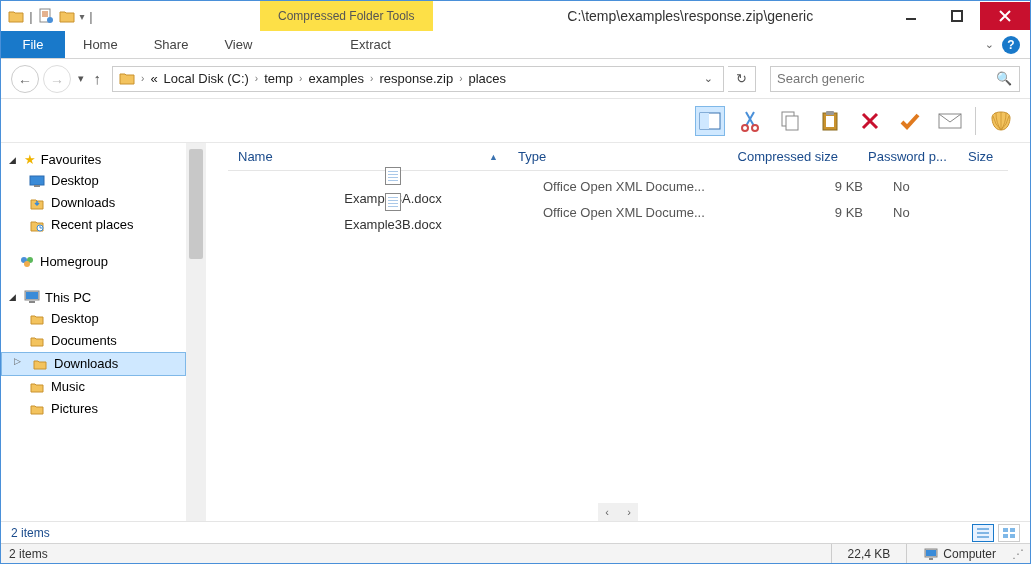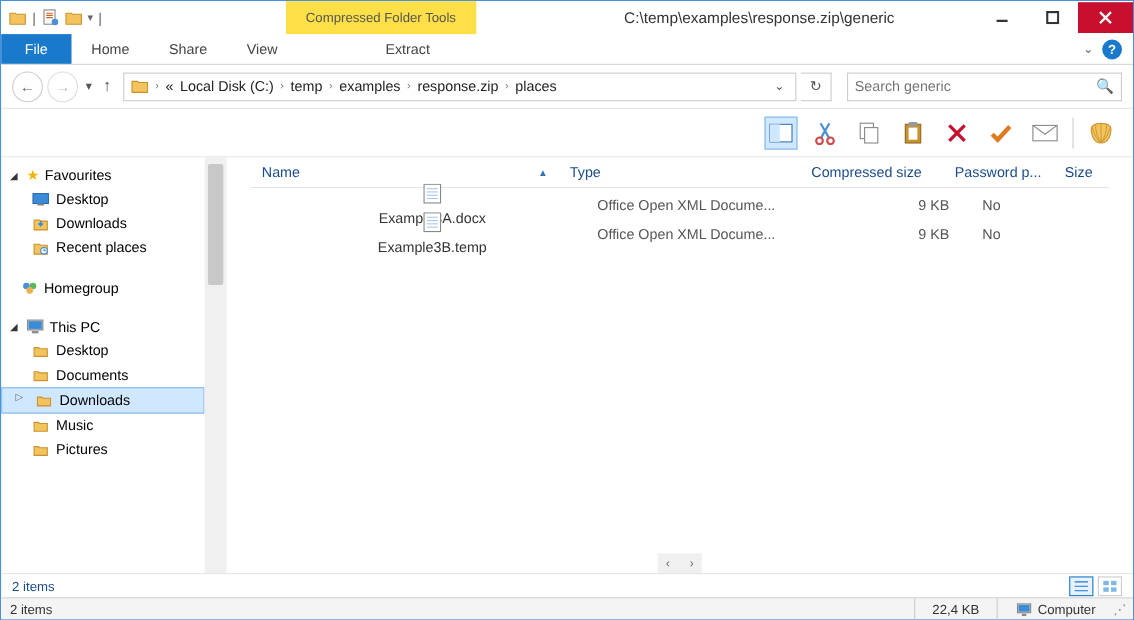--- a/index.html
+++ b/index.html
@@ -358,21 +358,21 @@
             <span class="doc-ico"></span>
             <span>Example3A.docx</span>
           </div>
         <div class="cell c-type">Office Open XML Docume...</div>
         <div class="cell c-csize">9 KB</div>
         <div class="cell c-pwd">No</div>
       </div>
       <div class="row">
         <div class="cell c-name">
             <span class="doc-ico"></span>
-            <span>Example3B.temp</span>
+            <span>Example3B.docx</span>
           </div>
         <div class="cell c-type">Office Open XML Docume...</div>
         <div class="cell c-csize">9 KB</div>
         <div class="cell c-pwd">No</div>
       </div>
     </div>
     <div class="hscroll">
       <span class="arr">‹</span>
       <div class="track">
           <div class="thumb"></div>

